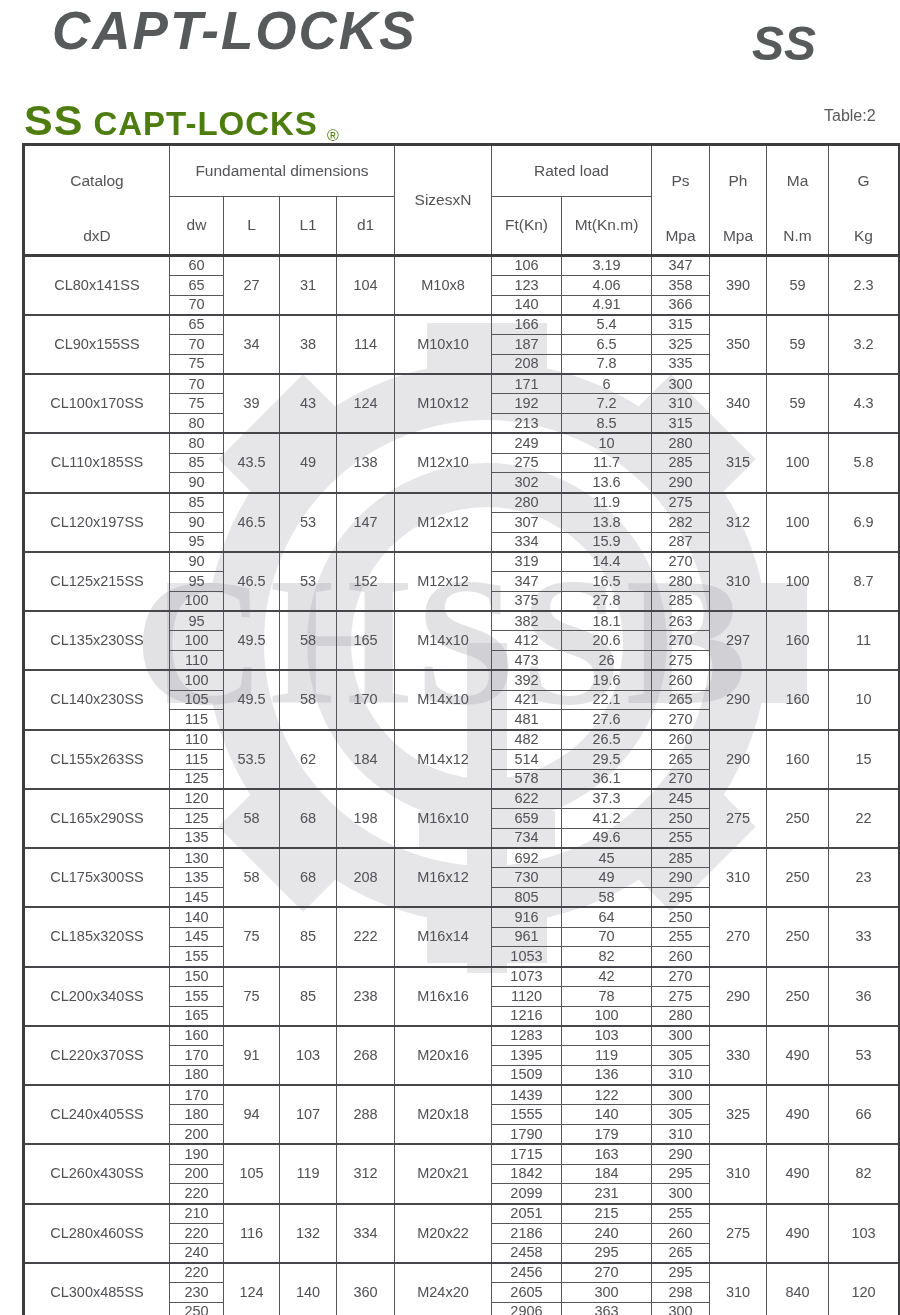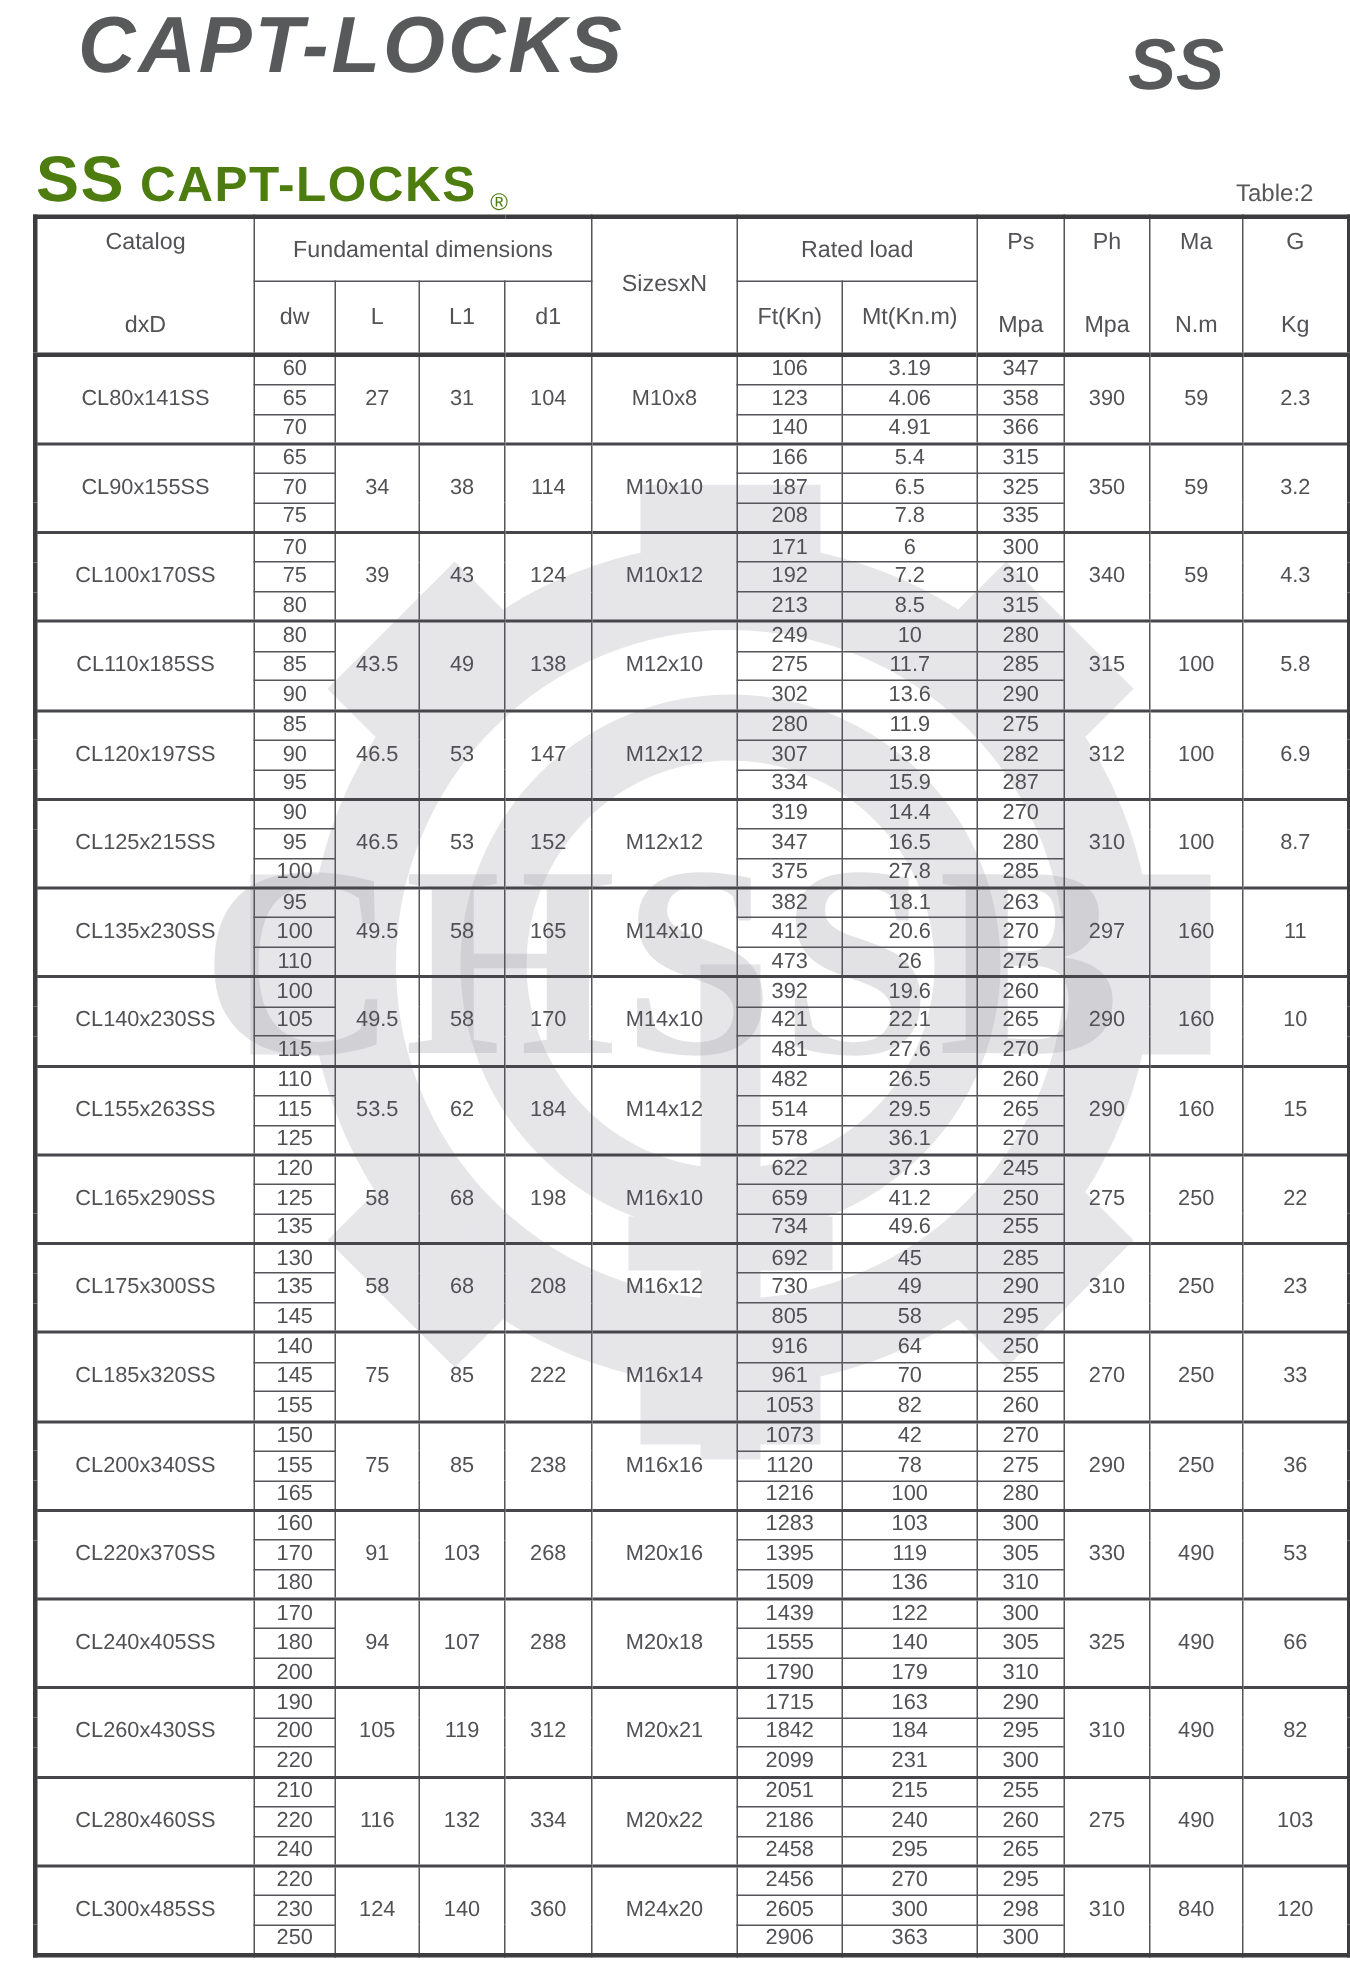--- a/index.html
+++ b/index.html
@@ -14,21 +14,21 @@
     letter-spacing:2px; color:#58595b;
   }
   .corner-mark {
     position:absolute; left:752px; top:16px;
     font-size:48px; font-weight:bold; font-style:italic; color:#58595b;
   }
   .heading { position:absolute; left:24px; top:96px; color:#4d7c0f; white-space:nowrap; }
   .heading .hss   { font-size:43px; font-weight:bold; letter-spacing:1px; }
   .heading .hname { font-size:33px; font-weight:bold; letter-spacing:1px; margin-left:10px; }
   .heading .reg   { font-size:16px; font-weight:normal; margin-left:9px; vertical-align:-6px; }
-  .table-label { position:absolute; left:824px; top:121px; font-size:16px; color:#58585b; }
+  .table-label { position:absolute; left:824px; top:107px; font-size:16px; color:#58585b; }
 
   
   .table-wrap { position:absolute; left:22px; top:143px; width:876px; }
 
   .wm-gear { position:absolute; left:105px; top:180px; z-index:0; pointer-events:none; }
   .wm-text {
     position:absolute; left:112px; top:408px; z-index:1; pointer-events:none;
     font-family:"Liberation Serif", serif; font-weight:bold;
     font-size:182px; letter-spacing:4px; line-height:1;
     color:rgba(170,170,177,0.34);
@@ -48,21 +48,21 @@
     background:transparent;
     overflow:hidden; white-space:nowrap;
   }
   .spec thead tr.h1 { height:40px; }
   .spec thead tr.h2 { height:45px; }
   .spec thead th { font-size:15.5px; color:#535357; }
   .spec thead tr.h2 th,
   .spec thead th[rowspan] { border-bottom:3px solid #3d3d40; }
   .two {
     display:flex; flex-direction:column; justify-content:space-between;
-    height:71px; padding:8px 0 10px 0;
+    height:71px; padding:8px 0 10px 0;margin-top:19px;
   }
   .spec tbody tr { height:19.75px; }
   .spec tbody tr.gfirst td { border-top:2px solid #47474b; }
   .spec tbody td.sep { border-top:1.4px solid #95959a; }
 </style>
 </head>
 <body>
 
 <div class="brand-title">CAPT-LOCKS</div>
 <div class="corner-mark">SS</div>

